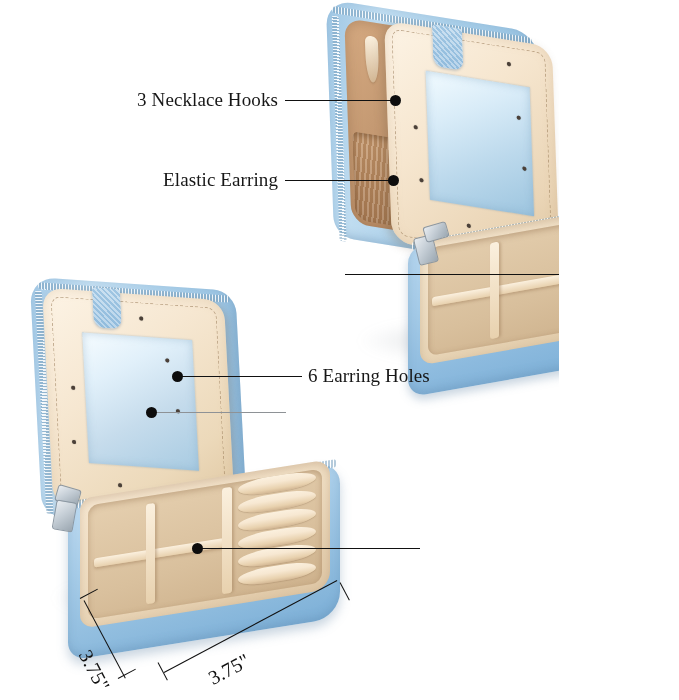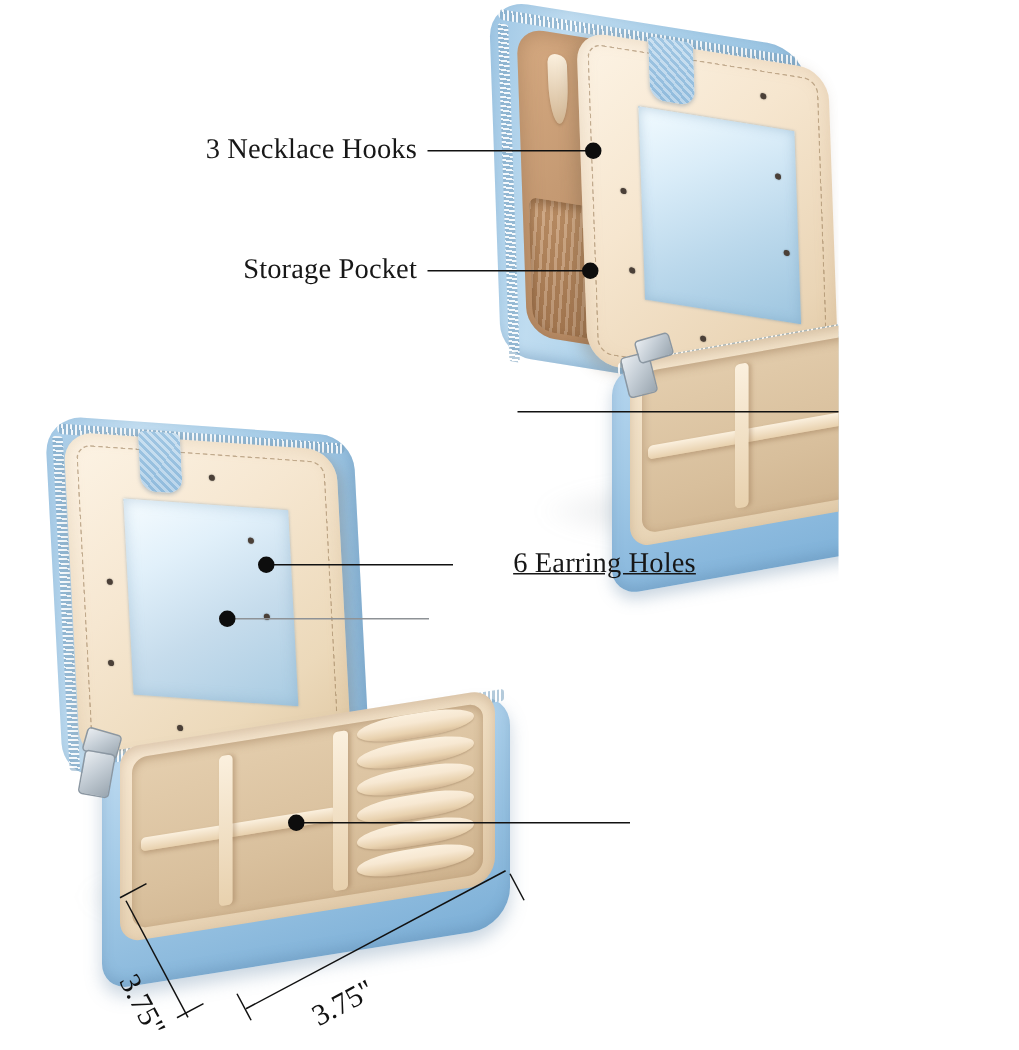--- a/index.html
+++ b/index.html
@@ -22,21 +22,21 @@
   .callout {
     position: absolute;
     font-family: "Liberation Serif", "DejaVu Serif", serif;
     font-size: 19px;
     color: #171717;
     white-space: pre-line;
     line-height: 1.25;
     letter-spacing: .1px;
   }
   .callout.right-al { text-align: right; }
-  .callout.left-al  { text-align: center; text-decoration: underline; }
+  .callout.left-al  { text-align: left; }
 
   .leader {
     position: absolute;
     height: 0;
     border-top: 1.4px solid #111;
     transform-origin: 0 50%;
   }
   .leader.soft { border-top-color: #8e9296; }
   .dot {
     position: absolute;
@@ -351,21 +351,21 @@
     </div>
 
     <div class="puller" style="left:28px; top:212px; width:22px; height:15px; transform:rotate(16deg);"></div>
     <div class="puller" style="left:26px; top:226px; width:19px; height:28px; transform:rotate(10deg);"></div>
   </div>
 
   <div class="callout right-al" style="left:96px; top:88px; width:182px;">3 Necklace Hooks</div>
   <div class="leader" style="left:285px; top:100px; width:113px;"></div>
   <div class="dot" style="left:390px; top:95px;"></div>
 
-  <div class="callout right-al" style="left:128px; top:168px; width:150px;">Storage Pocket</div>
+  <div class="callout right-al" style="left:128px; top:168px; width:150px;">Elastic Earring</div>
   <div class="leader" style="left:285px; top:180px; width:111px;"></div>
   <div class="dot" style="left:388px; top:175px;"></div>
 
   <div class="leader" style="left:345px; top:274px; width:240px;"></div>
   <div class="dot" style="left:579px; top:269px;"></div>
 
   <div class="callout left-al" style="left:308px; top:364px; width:190px;">6 Earring Holes</div>
   <div class="leader" style="left:178px; top:376px; width:124px;"></div>
   <div class="dot" style="left:172px; top:371px;"></div>
 

